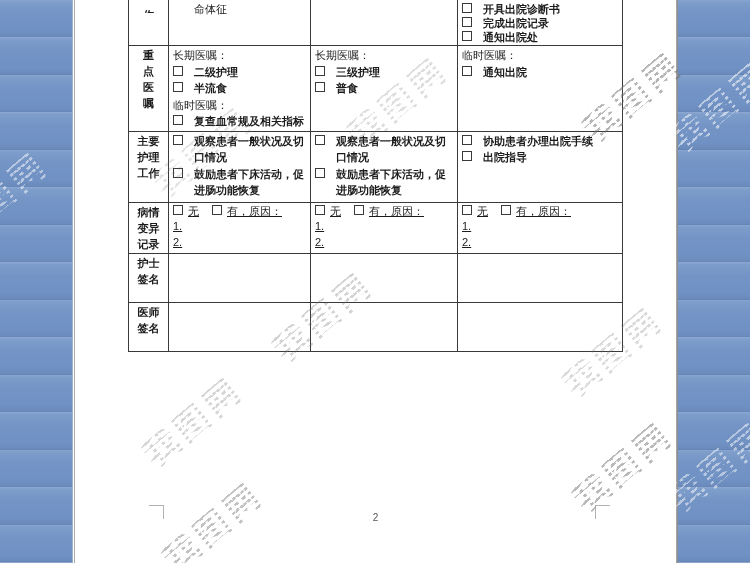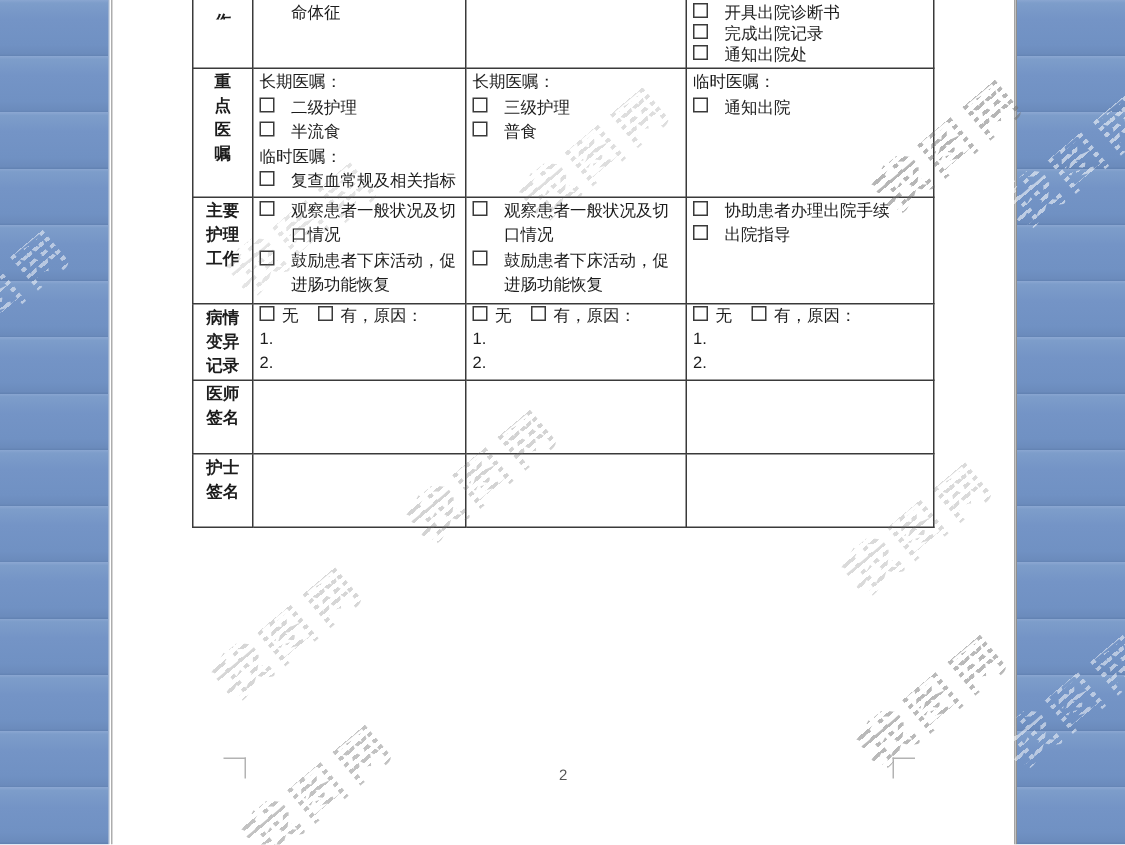--- a/index.html
+++ b/index.html
@@ -40,26 +40,26 @@
     white-space:pre-line;line-height:16px;padding:1px 2px;
   }
   .r0{height:42px;}
   .r0 td{border-top:none;}
   .r0 .cell{line-height:14px;padding-top:3px;}
   .r0 .lab{vertical-align:top;}
   .clipchar{display:block;height:10px;overflow:hidden;line-height:24px;margin-top:-13px;font-weight:bold;}
   .r-orders{height:85px;}
   .r-nursing{height:71px;}
   .r-var{height:48px;}
-  .r-var .cell{line-height:15.5px;}
+  .r-var .cell{line-height:15.5px;text-decoration:underline;}
   .r-sign{height:49px;}
   .cell{line-height:16.5px;}
 
   .en-h{font-weight:normal;}
-  .en-c{padding-left:21px;text-indent:-21px;}
+  .en-c{padding-left:21px;text-indent:-21px;font-weight:bold;}
   .en-cont{padding-left:21px;}
   .cb{
     display:inline-block;width:8px;height:8px;border:1px solid #3a3a3a;
     margin-right:11px;vertical-align:0px;background:#fff;text-indent:0;
   }
   .en-cc .cb{margin-right:5px;}
   .cb-gap{margin-left:13px;}
 
   
   .corner{position:absolute;width:14px;height:13px;border-top:1px solid #b3b3b3;}
@@ -171,28 +171,28 @@
               <div class="en en-p">1.</div>
               <div class="en en-p">2.</div>
             </td>
         <td class="cell">
               <div class="en en-cc"><span class="cb"></span>无<span class="cb cb-gap"></span>有，原因：</div>
               <div class="en en-p">1.</div>
               <div class="en en-p">2.</div>
             </td>
       </tr>
       <tr class="r-sign">
+        <td class="lab">护士
+签名</td>
+        <td class="cell"></td>
+        <td class="cell"></td>
+        <td class="cell"></td>
+      </tr>
+      <tr class="r-sign">
         <td class="lab">医师
-签名</td>
-        <td class="cell"></td>
-        <td class="cell"></td>
-        <td class="cell"></td>
-      </tr>
-      <tr class="r-sign">
-        <td class="lab">护士
 签名</td>
         <td class="cell"></td>
         <td class="cell"></td>
         <td class="cell"></td>
       </tr>
     </tbody>
       </table>
 
     <div class="corner corner-left"></div>
     <div class="corner corner-right"></div>

